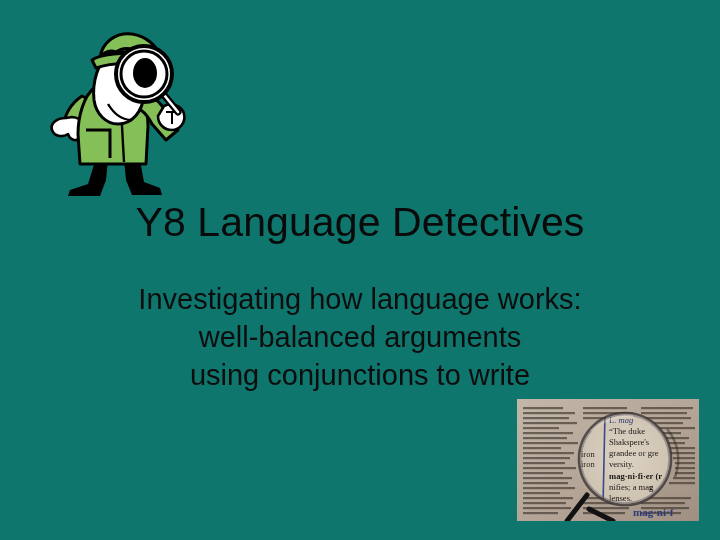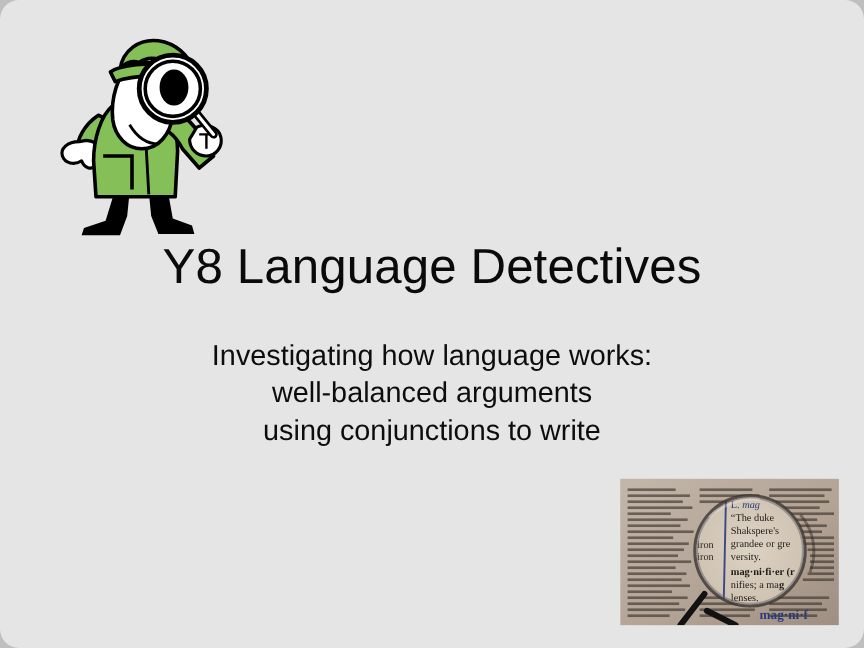--- a/index.html
+++ b/index.html
@@ -11,22 +11,21 @@
     height: 540px;
     background: #bfbfbf;
     font-family: "Liberation Sans", sans-serif;
     overflow: hidden;
     position: relative;
   }
 
   .slide {
     position: absolute;
     inset: 0;
-    background: #e5e5e5;
-    border-radius: 16px;
+    background: #0f766e;
   }
 
   
   .detective {
     position: absolute;
     left: 48px;
     top: 30px;
     width: 160px;
     height: 168px;
   }
@@ -51,21 +50,21 @@
 
   
   .subtitle-block {
     position: absolute;
     left: 0;
     top: 281px;
     width: 720px;
     text-align: center;
   }
   .subtitle-line {
-    font-size: 24px;
+    font-size: 29px;
     font-weight: 400;
     color: #0d0d0d;
     line-height: 1.31;
     white-space: nowrap;
   }
 
   
   .dict-photo {
     position: absolute;
     left: 517px;

